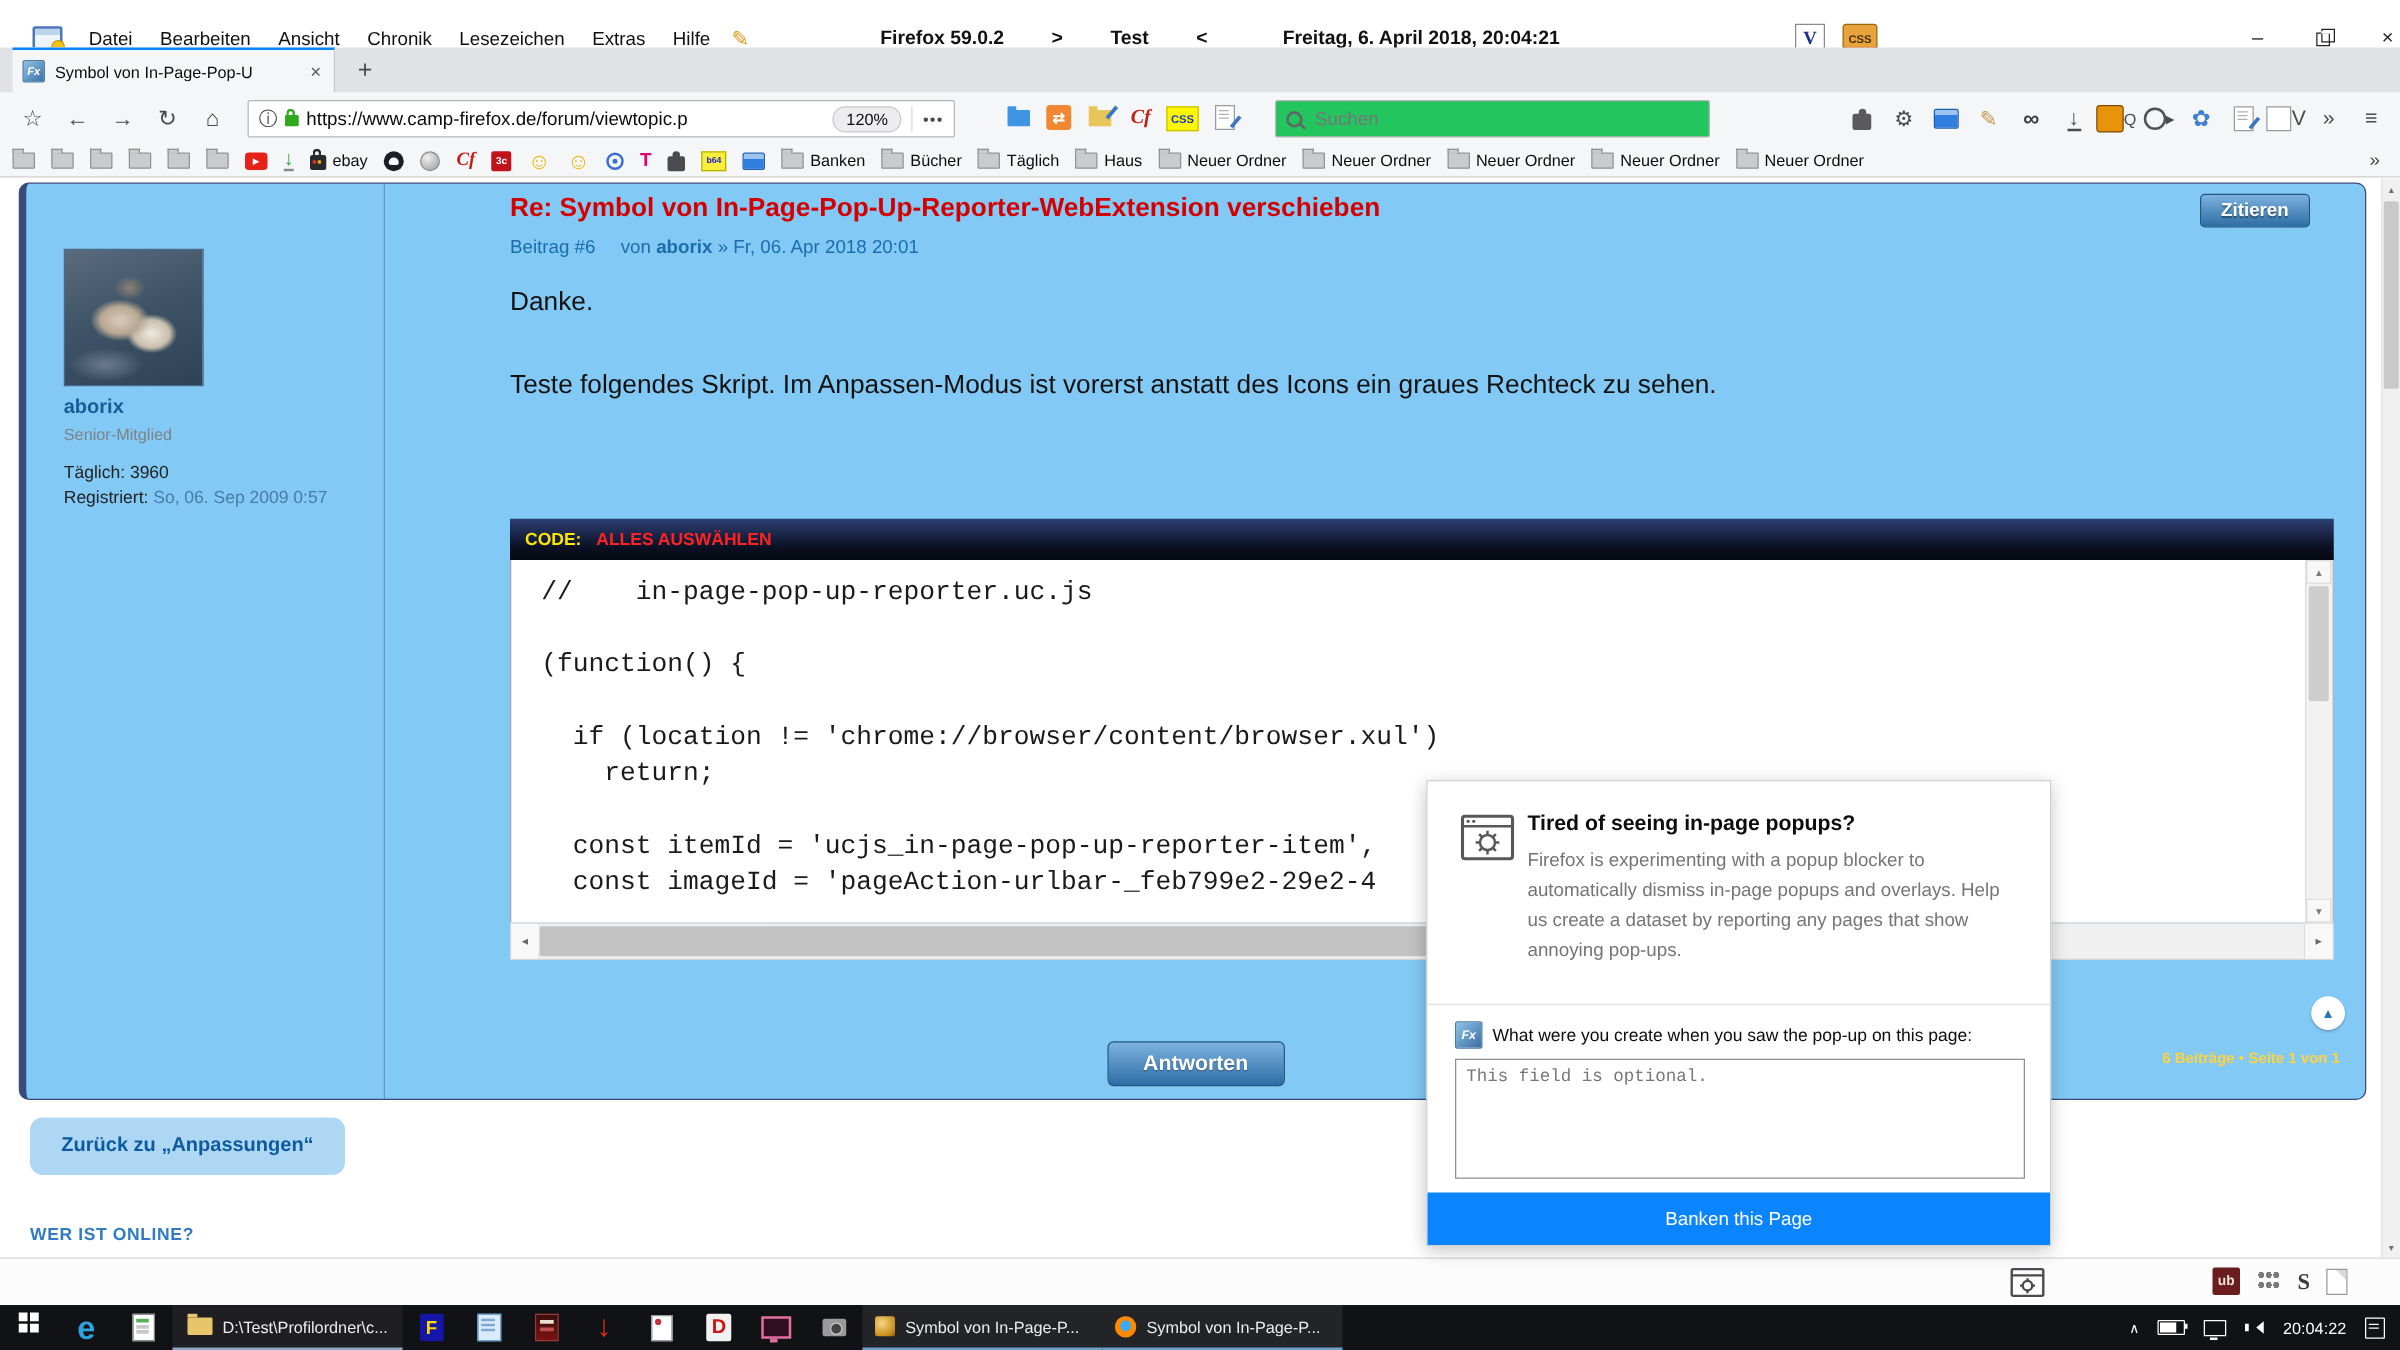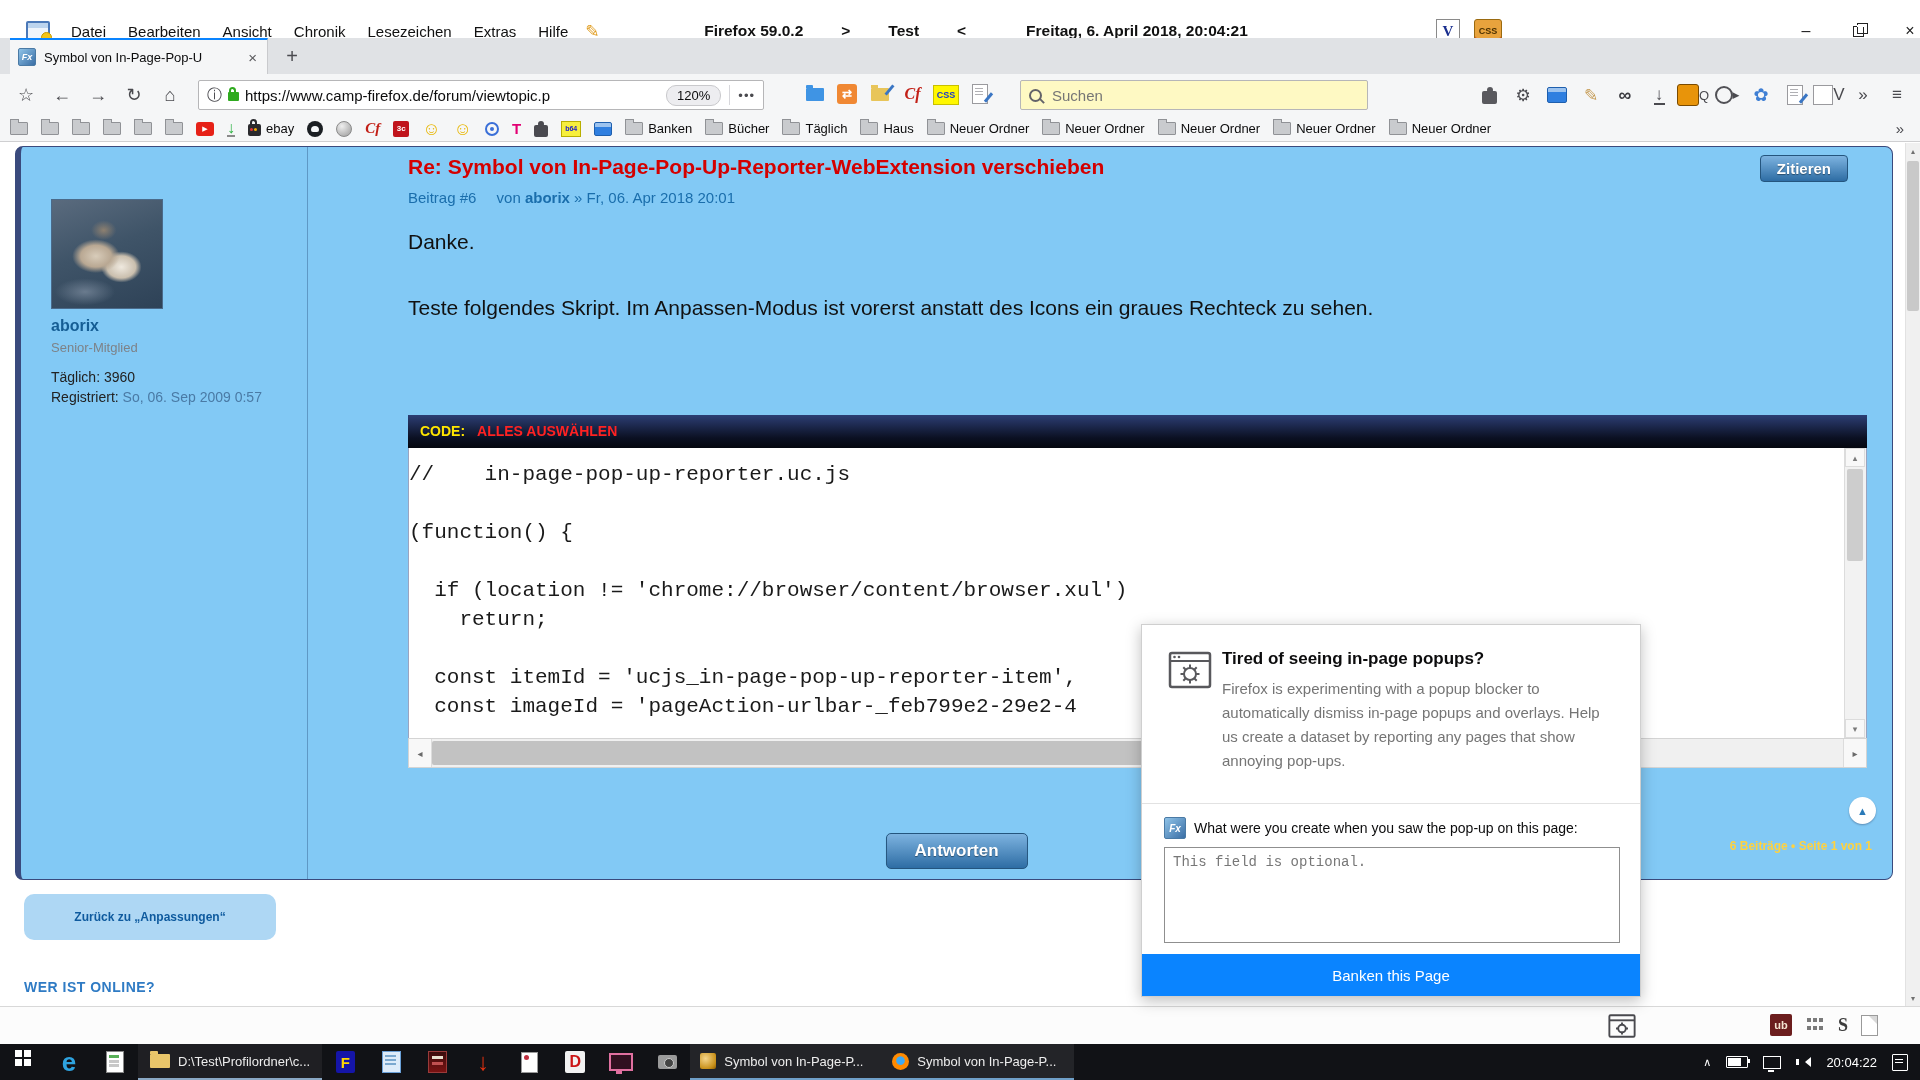--- a/index.html
+++ b/index.html
@@ -62,21 +62,21 @@
   .mi-orange{background:#f08833;border-radius:3px;width:20px;height:20px;margin:7px 6px;color:#fff;font-size:12px;font-weight:bold;}
   .mi-folder-yellow i{display:block;width:18px;height:13px;background:#e8c55a;border-radius:1px;position:relative;}
   .mi-folder-yellow i::before{content:'';position:absolute;top:-3px;left:0;width:7px;height:3px;background:#e8c55a;}
   .mi-folder-yellow i::after{content:'';position:absolute;right:-2px;top:-4px;width:3px;height:12px;background:#3a76c4;transform:rotate(40deg);}
   .mi-cf{color:#c22017;font-family:"Liberation Serif",serif;font-style:italic;font-weight:bold;font-size:16px;}
   .mi-css{background:#fff700;color:#1a3acc;font-weight:bold;font-size:9px;width:24px;height:18px;margin:8px 4px;
           display:flex;align-items:center;justify-content:center;border:1px solid #c8c000;}
   .page-note i{display:block;width:14px;height:18px;background:#fff;border:1px solid #9a9a9e;position:relative;}
   .page-note i::before{content:'';position:absolute;left:2px;top:3px;width:8px;height:1px;background:#b0b0b4;box-shadow:0 3px 0 #b0b0b4,0 6px 0 #b0b0b4;}
   .page-note i::after{content:'';position:absolute;right:-3px;bottom:0px;width:3px;height:11px;background:#3a76c4;transform:rotate(40deg);}
-  .searchbox{width:348px;height:30px;background:#fef9c3;border:1px solid #b6b6b8;border-radius:2px;margin-left:24px;
+  .searchbox{width:348px;height:30px;background:#22c55e;border:1px solid #b6b6b8;border-radius:2px;margin-left:24px;
              display:flex;align-items:center;padding:0 8px;box-sizing:border-box;}
   .mag{width:9px;height:9px;border:2px solid #636369;border-radius:50%;position:relative;flex:none;margin-right:8px;}
   .mag::after{content:'';position:absolute;width:6px;height:2px;background:#636369;transform:rotate(45deg);right:-5px;bottom:-2px;}
   .search-input{border:none;outline:none;flex:1;font-size:15px;font-family:"Liberation Sans",sans-serif;color:#0c0c0d;background:transparent;}
   .search-input::placeholder{color:#767676;}
   .right-icons{display:flex;margin-left:auto;margin-right:6px;}
   .right-ic{width:34px;height:34px;display:flex;align-items:center;justify-content:center;font-size:17px;color:#4a4a4f;}
   .ri-puzzle i{display:block;width:15px;height:13px;background:#59595e;border-radius:2px;position:relative;margin-top:4px;}
   .ri-puzzle i::before{content:'';position:absolute;top:-4px;left:5px;width:6px;height:6px;border-radius:50%;background:#59595e;}
   .ri-winblue i{display:block;width:18px;height:14px;border-radius:2px;background:linear-gradient(#9cc3ef 0 4px,#2f7fe0 4px);border:1px solid #1e5fae;}
@@ -152,42 +152,42 @@
              background:linear-gradient(#7db3e0,#2e6da4);color:#fff;font-weight:bold;font-size:15px;
              text-shadow:0 1px 1px rgba(0,0,0,0.4);}
   .post-body{position:absolute;left:387px;top:78px;width:1180px;}
   .body-line{font-size:21px;color:#111;min-height:33px;line-height:33px;white-space:nowrap;}
   .codeblock{position:absolute;left:387px;top:268px;width:1459px;}
   .code-header{height:33px;line-height:33px;background:linear-gradient(#2c3e74,#0b1022 70%,#05070f);
                padding:0 12px;font-size:14px;font-weight:bold;}
   .code-header .lbl{color:#ffe600;}
   .code-header .sel{color:#ff2222;margin-left:8px;}
   .code-body{background:#fff;height:290px;position:relative;overflow:hidden;border-left:1px solid #9aa4c0;border-right:1px solid #9aa4c0;}
-  .code-lines{padding:12px 30px 12px 0;font-family:"Liberation Mono",monospace;font-size:21px;color:#1a1a1a;}
+  .code-lines{padding:12px 30px 12px 24px;font-family:"Liberation Mono",monospace;font-size:21px;color:#1a1a1a;}
   .code-line{min-height:29px;line-height:29px;white-space:pre;}
   .vscroll{position:absolute;right:0;top:0;bottom:0;width:21px;background:#f2f2f2;border-left:1px solid #dcdcdc;}
   .vscroll .arr{position:absolute;left:0;width:20px;height:19px;display:flex;align-items:center;justify-content:center;
                 font-size:9px;color:#7a7a7a;background:#f8f8f8;border:1px solid #dcdcdc;box-sizing:border-box;}
   .vscroll .arr.up{top:0;}  .vscroll .arr.down{bottom:0;}
   .vscroll .thumb{position:absolute;left:2px;top:21px;width:16px;height:92px;background:#cdcdcd;border-radius:2px;}
   .hscroll{height:30px;background:#f0f0f0;position:relative;border:1px solid #d4d4d4;box-sizing:border-box;}
   .hscroll .arr{position:absolute;top:0;width:22px;height:28px;display:flex;align-items:center;justify-content:center;
                 font-size:10px;color:#6a6a6a;background:#f8f8f8;border-right:1px solid #dcdcdc;}
   .hscroll .arr.left{left:0;}
   .hscroll .arr.right{right:0;border-right:none;border-left:1px solid #dcdcdc;}
   .hscroll .thumb{position:absolute;left:23px;top:2px;height:24px;width:57%;background:#c2c2c2;border-radius:2px;}
   .top-circle{position:absolute;left:1828px;top:650px;width:27px;height:27px;border-radius:50%;background:#fff;
               color:#2a7ab8;display:flex;align-items:center;justify-content:center;font-size:11px;
               box-shadow:0 1px 2px rgba(0,0,40,0.3);}
   .reply-btn{position:absolute;left:50%;transform:translateX(-50%);top:686px;padding:7px 28px;border-radius:5px;
              border:1px solid #24557e;background:linear-gradient(#7db3e0,#2e6da4);color:#fff;font-weight:bold;
              font-size:17px;text-shadow:0 1px 1px rgba(0,0,0,0.4);}
   .pagination{position:absolute;right:20px;top:692px;font-size:12px;font-weight:bold;color:#ffd23f;white-space:nowrap;text-align:right;}
   .back-btn{position:absolute;left:24px;top:751px;width:252px;height:46px;background:#aed7f4;border-radius:10px;
-            color:#0e5a9e;font-weight:bold;font-size:12px;display:flex;align-items:center;justify-content:center;}
+            color:#0e5a9e;font-weight:bold;font-size:16px;display:flex;align-items:center;justify-content:center;}
   .who-online{position:absolute;left:24px;top:836px;font-size:14px;font-weight:bold;color:#2f7bc4;letter-spacing:0.5px;}
 
   
   .page-scrollbar{position:absolute;top:143px;right:0;width:15px;height:863px;background:#f0f0f0;border-left:1px solid #e2e2e2;box-sizing:border-box;z-index:10;}
   .page-scrollbar .arr{position:absolute;left:0;width:14px;height:16px;display:flex;align-items:center;justify-content:center;font-size:8px;color:#707070;}
   .page-scrollbar .arr.up{top:0;} .page-scrollbar .arr.down{bottom:0;}
   .page-scrollbar .thumb{position:absolute;left:1px;top:18px;width:12px;height:150px;background:#c9c9c9;border-radius:2px;}
 
   
   .popup{position:absolute;left:1141px;top:624px;width:500px;height:373px;background:#fff;border:1px solid #cfcfcf;

